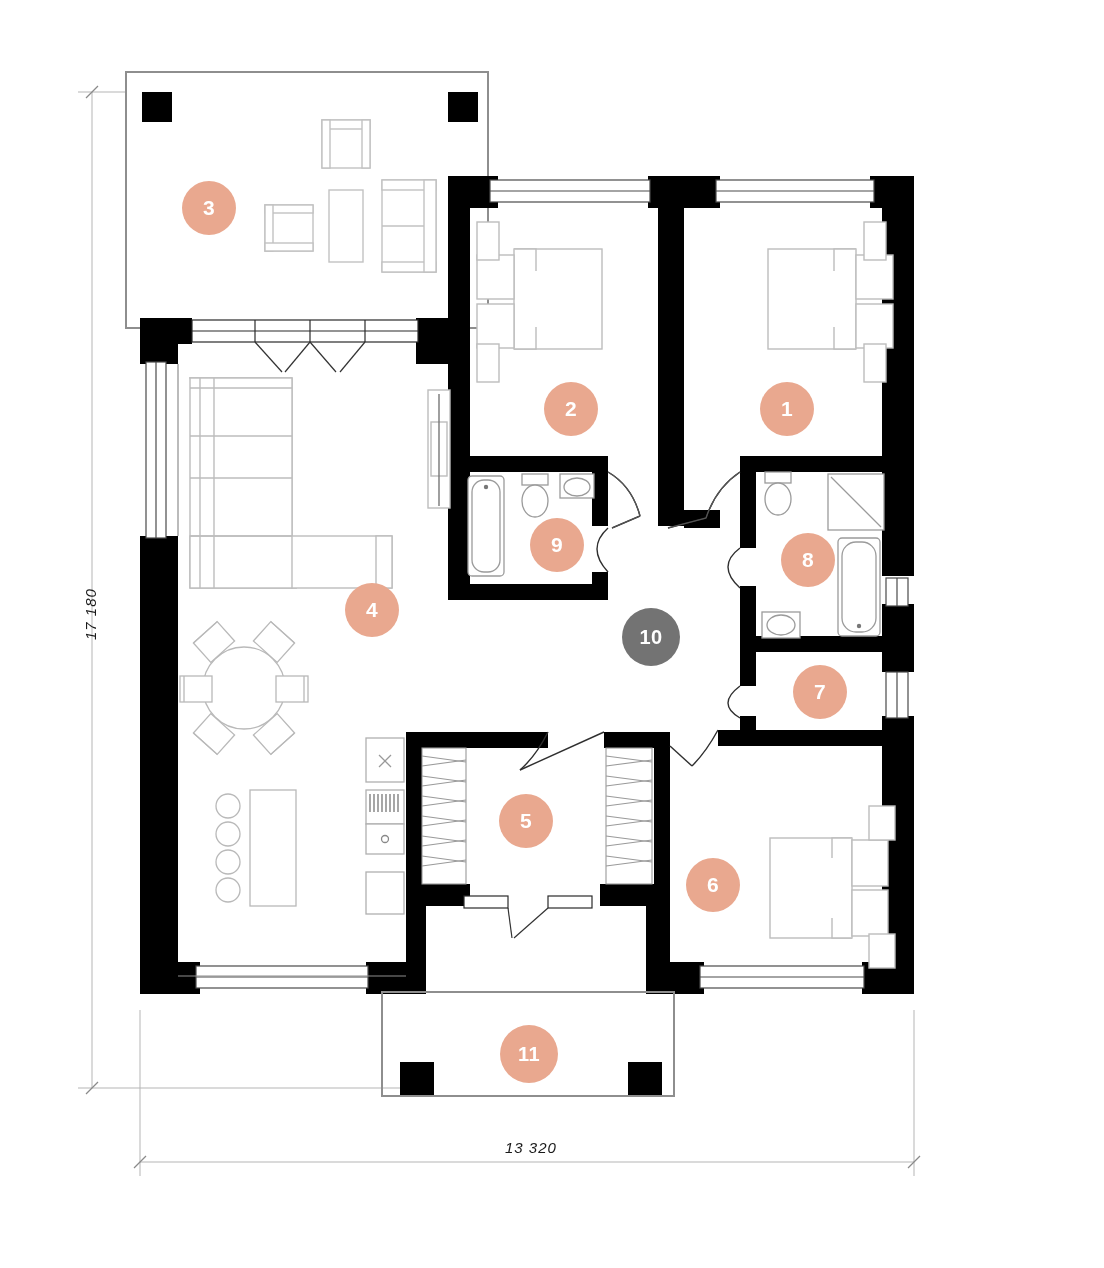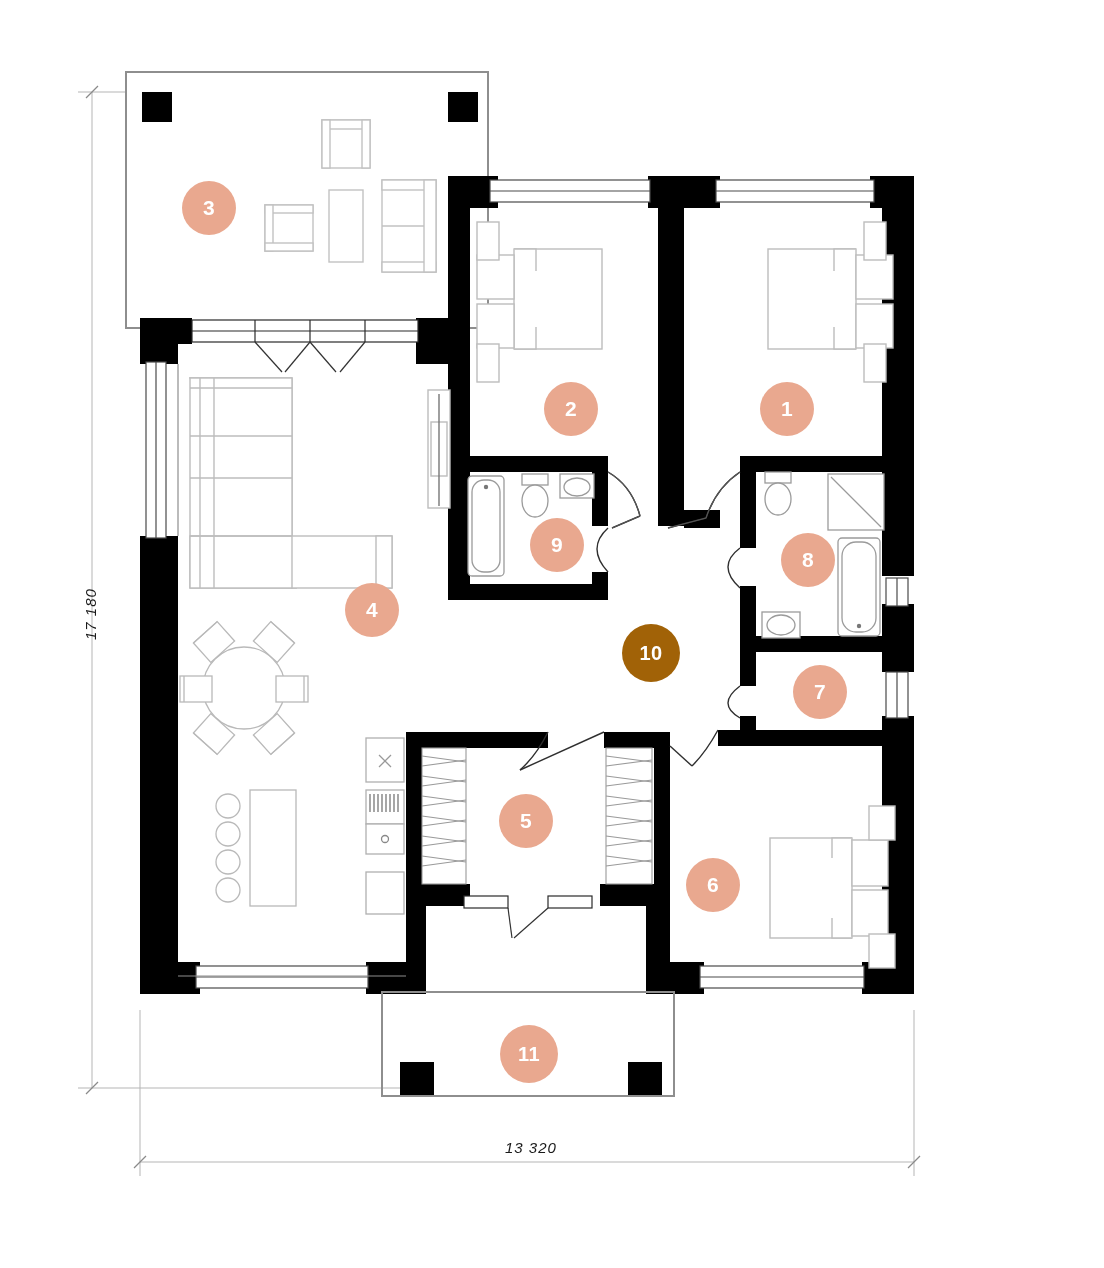--- a/index.html
+++ b/index.html
@@ -417,20 +417,20 @@
   <div class="badge-layer">
     <div class="room-badge" style="left: 760px; top: 382px; width: 54px; height: 54px; background: rgb(233, 168, 143); font-size: 21px;">1</div>
     <div class="room-badge" style="left: 544px; top: 382px; width: 54px; height: 54px; background: rgb(233, 168, 143); font-size: 21px;">2</div>
     <div class="room-badge" style="left: 182px; top: 181px; width: 54px; height: 54px; background: rgb(233, 168, 143); font-size: 21px;">3</div>
     <div class="room-badge" style="left: 345px; top: 583px; width: 54px; height: 54px; background: rgb(233, 168, 143); font-size: 21px;">4</div>
     <div class="room-badge" style="left: 499px; top: 794px; width: 54px; height: 54px; background: rgb(233, 168, 143); font-size: 21px;">5</div>
     <div class="room-badge" style="left: 686px; top: 858px; width: 54px; height: 54px; background: rgb(233, 168, 143); font-size: 21px;">6</div>
     <div class="room-badge" style="left: 793px; top: 665px; width: 54px; height: 54px; background: rgb(233, 168, 143); font-size: 21px;">7</div>
     <div class="room-badge" style="left: 781px; top: 533px; width: 54px; height: 54px; background: rgb(233, 168, 143); font-size: 21px;">8</div>
     <div class="room-badge" style="left: 530px; top: 518px; width: 54px; height: 54px; background: rgb(233, 168, 143); font-size: 21px;">9</div>
-    <div class="room-badge" style="left: 622px; top: 624px; width: 58px; height: 58px; background: #a16207; font-size: 20px; text-align: center;">10</div>
+    <div class="room-badge" style="left: 622px; top: 608px; width: 58px; height: 58px; background: #737373; font-size: 20px; text-align: center;">10</div>
     <div class="room-badge" style="left: 500px; top: 1025px; width: 58px; height: 58px; background: rgb(233, 168, 143); font-size: 20px;">11</div>
 
     <div class="dim-label vertical" id="dim-height" style="left: 82px; top: 640px;">17 180</div>
     <div class="dim-label" id="dim-width" style="left: 505px; top: 1139px; text-align: center;">13 320</div>
   </div>
 
 </div>
 
 </body></html>

